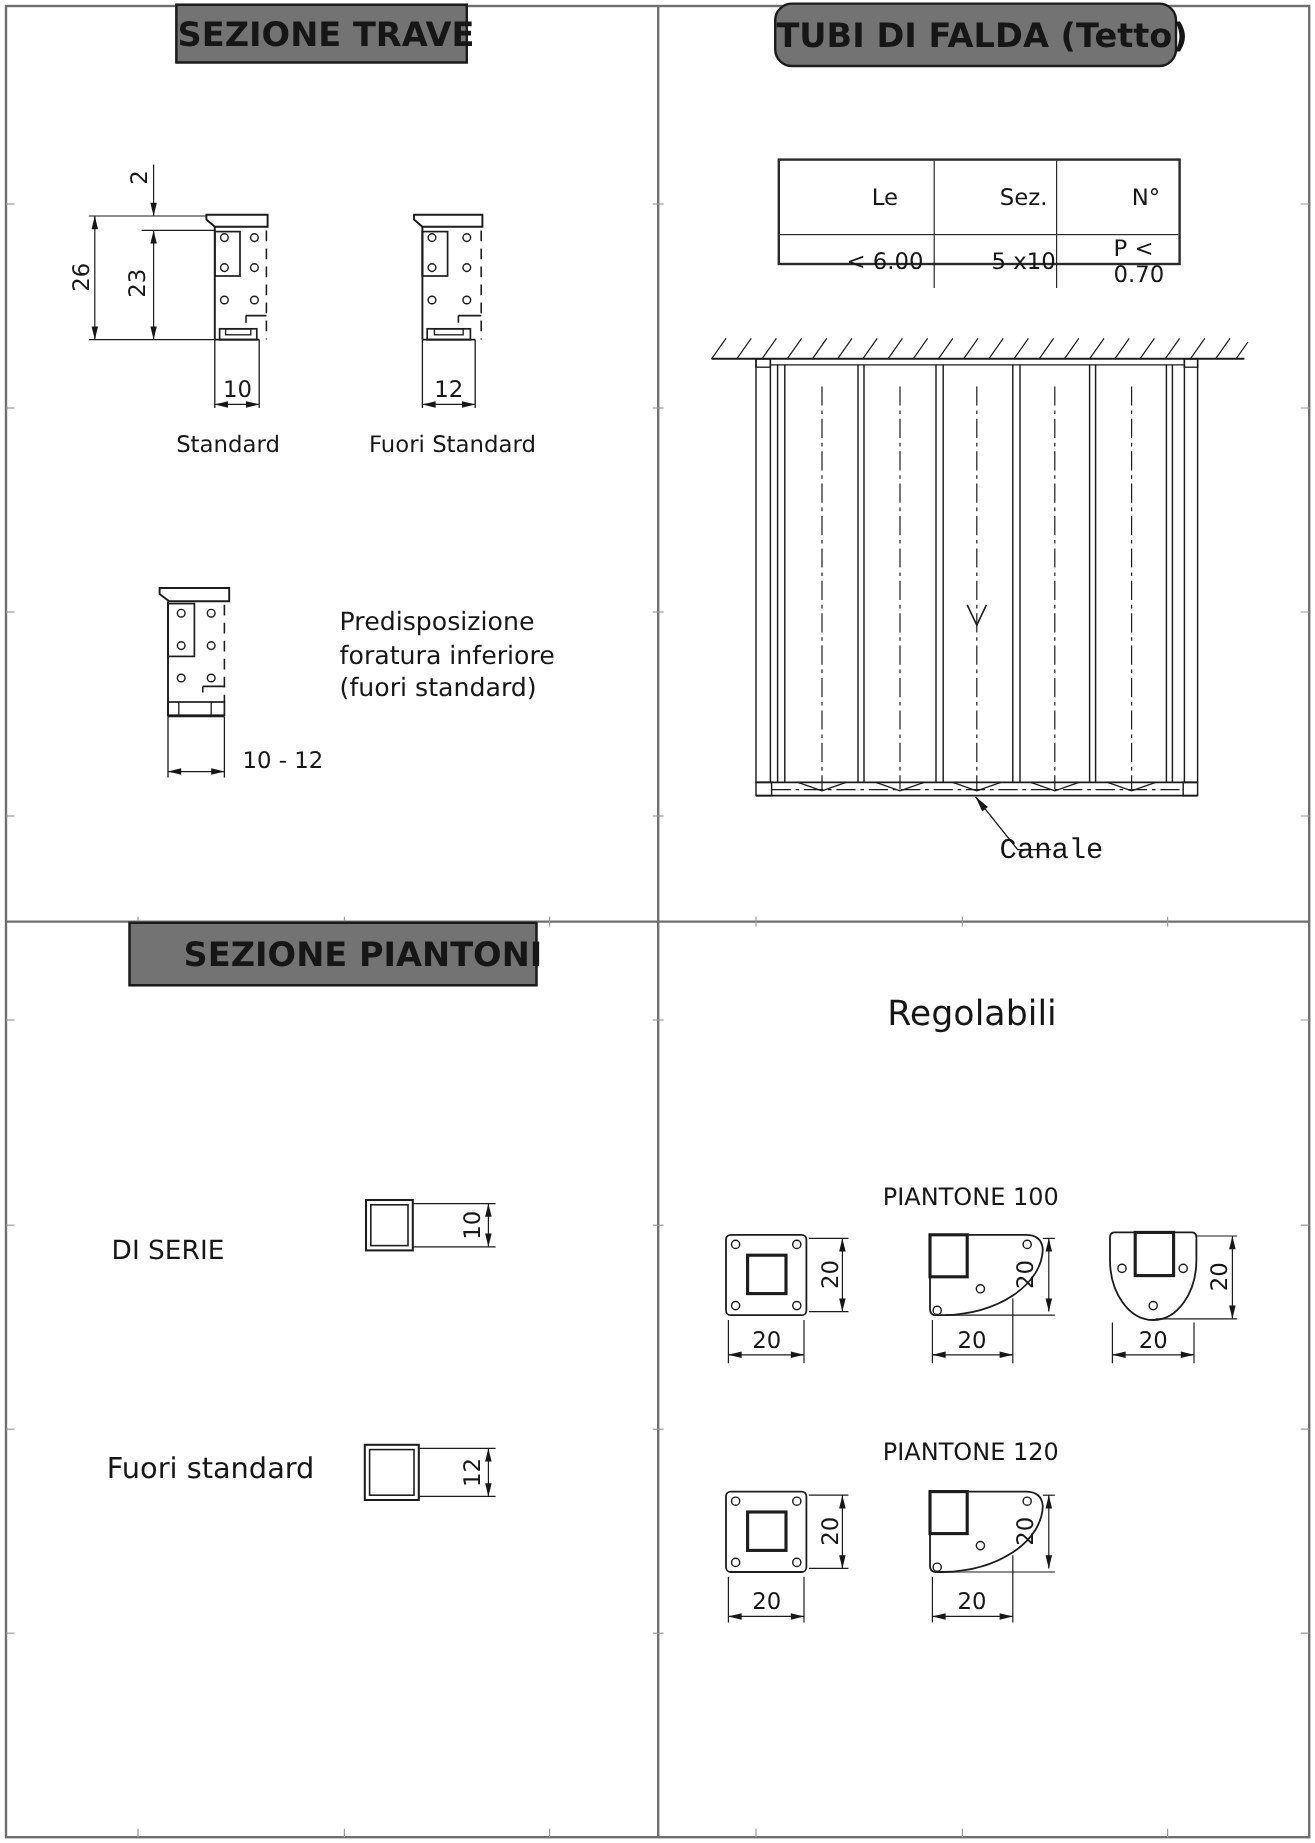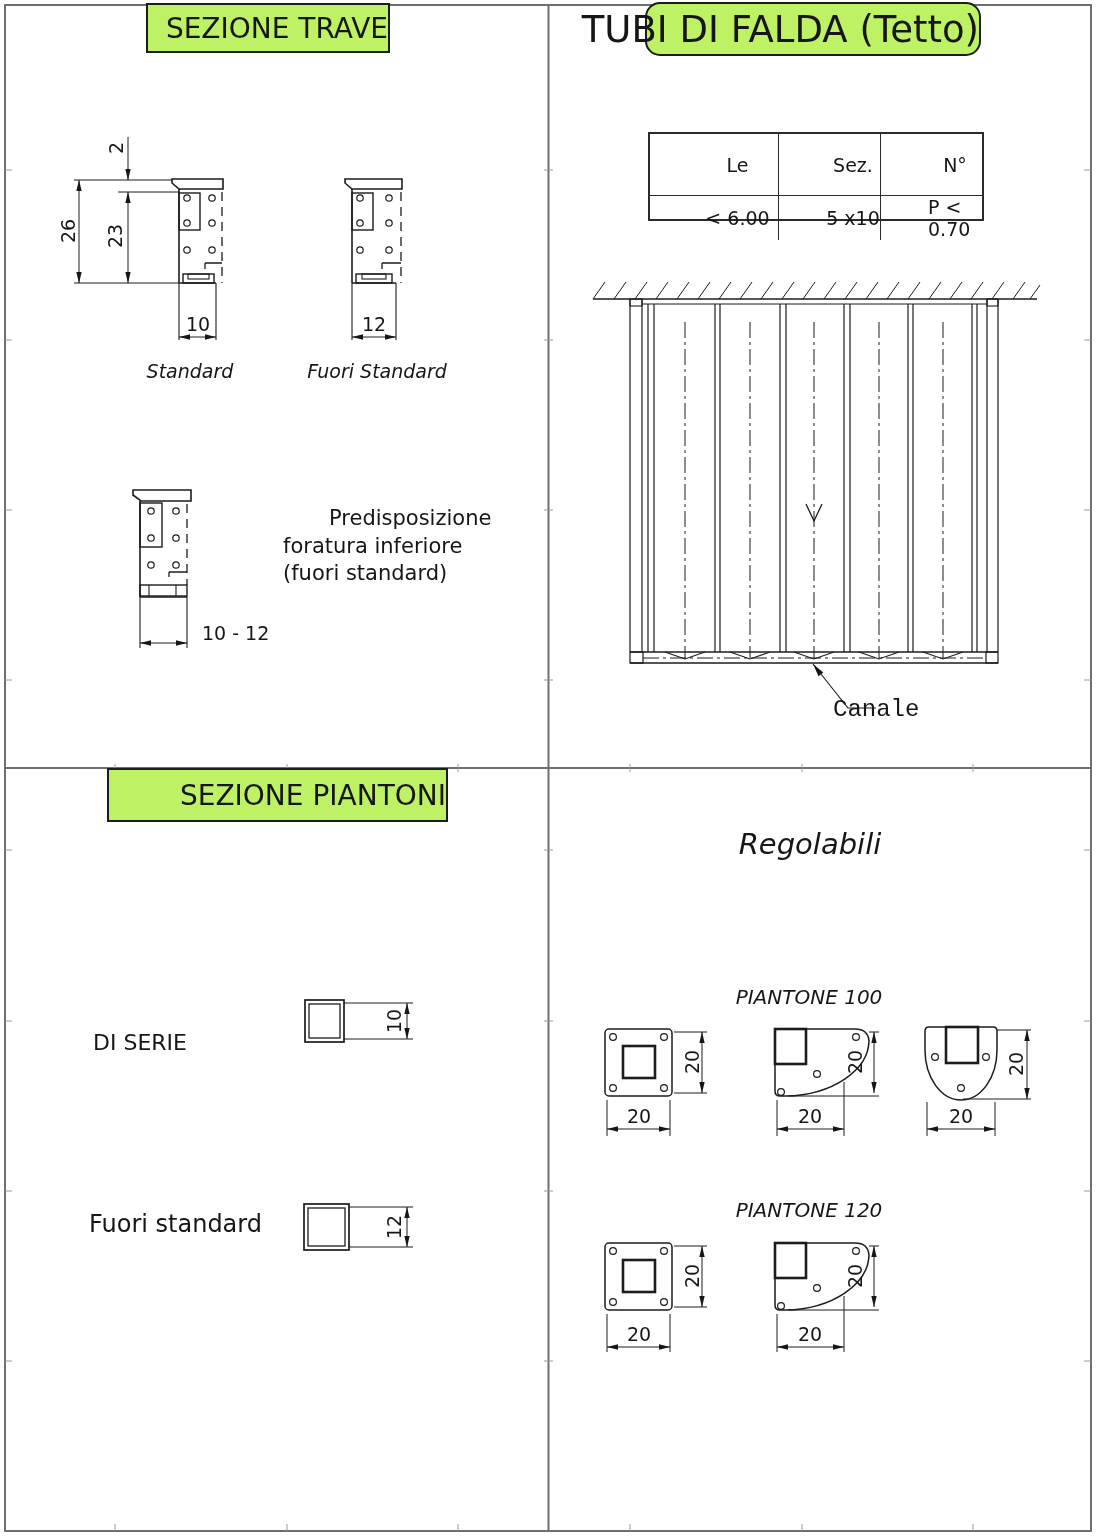--- a/index.html
+++ b/index.html
@@ -1,21 +1,21 @@
 <!DOCTYPE html>
 <html><head>
 <meta charset="utf-8">
 <style>
   html,body{margin:0;padding:0;background:#ffffff;}
   #sheet{position:relative;width:1096px;height:1536px;background:#ffffff;overflow:hidden;
          font-family:"DejaVu Sans","Liberation Sans",sans-serif;color:#161616;}
   #cad{position:absolute;left:0;top:0;}
   .ov{position:absolute;white-space:nowrap;color:#161616;}
-  .titlebox{border:2px solid #1c1c1c;background:#bef264;display:flex;align-items:center;justify-content:flex-end;}
-  .ctr{display:flex;align-items:center;justify-content:center;font-style:italic;}
+  .titlebox{border:2px solid #1c1c1c;background:#737373;display:flex;align-items:center;justify-content:flex-start;font-weight:bold;}
+  .ctr{display:flex;align-items:center;justify-content:center;}
   
   #falda-table{position:absolute;left:648px;top:132px;width:336px;height:89px;
                border:2px solid #2a2a2a;box-sizing:border-box;display:grid;
                grid-template-columns:129px 102px 1fr;grid-template-rows:62px 1fr;}
   #falda-table .cell{display:flex;align-items:center;justify-content:center;
                border-right:1.5px solid #2a2a2a;border-bottom:1.5px solid #2a2a2a;
                font-size:19px;box-sizing:border-box;padding-left:47px;}
   #falda-table .cell.last{border-right:none;}
   #falda-table .cell.vrow{border-bottom:none;}
 </style>
@@ -335,42 +335,42 @@
     <text x="639" y="1341">20</text>
     <text x="856" y="1276" dominant-baseline="middle" transform="rotate(-90 856 1276)">20</text>
     <text x="810" y="1341">20</text>
   </g>
 </svg>
 
 <div class="ov titlebox" style="left:146px;top:3px;width:240px;height:46px;font-size:28px;">
   <span>SEZIONE TRAVE</span>
 </div>
 
-<div class="ov titlebox" style="left:645px;top:2px;width:332px;height:50px;font-size:37px;border-radius:15px;">
+<div class="ov titlebox" style="left:645px;top:2px;width:332px;height:50px;font-size:28px;border-radius:15px;">
   <span>TUBI DI FALDA (Tetto)</span>
 </div>
 
 <div class="ov titlebox" style="left:107px;top:768px;width:293px;height:50px;font-size:28px;padding-left:44px;">
   <span>SEZIONE PIANTONI</span>
 </div>
 
 
 <div class="ov ctr" style="left:690px;top:826px;width:240px;height:36px;font-size:29px;">
   <span>Regolabili</span>
 </div>
 
 <div class="ov ctr" style="left:130px;top:360px;width:120px;height:22px;font-size:19px;">
   <span>Standard</span>
 </div>
 
 <div class="ov ctr" style="left:307px;top:360px;width:140px;height:22px;font-size:19px;">
   <span>Fuori Standard</span>
 </div>
 
-<div class="ov" style="left:283px;top:506px;font-size:21px;margin-left:46px;">Predisposizione</div>
+<div class="ov" style="left:283px;top:506px;font-size:21px;">Predisposizione</div>
 <div class="ov" style="left:283px;top:534px;font-size:21px;">foratura inferiore</div>
 <div class="ov" style="left:283px;top:561px;font-size:21px;">(fuori standard)</div>
 
 <div id="falda-table">
   <div class="cell">Le</div>
   <div class="cell">Sez.</div>
   <div class="cell last">N°</div>
   <div class="cell vrow">&lt; 6.00</div>
   <div class="cell vrow">5 x10</div>
   <div class="cell vrow last">P &lt; 0.70</div>

